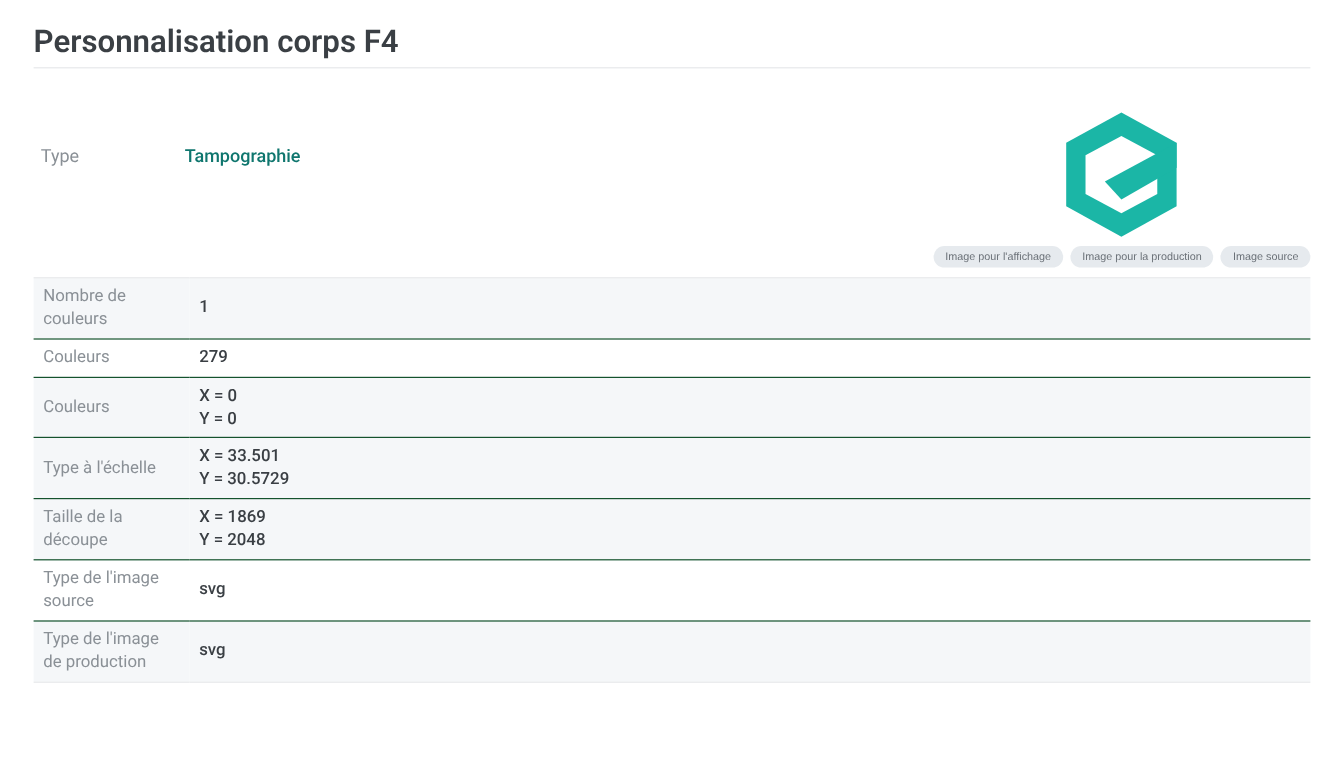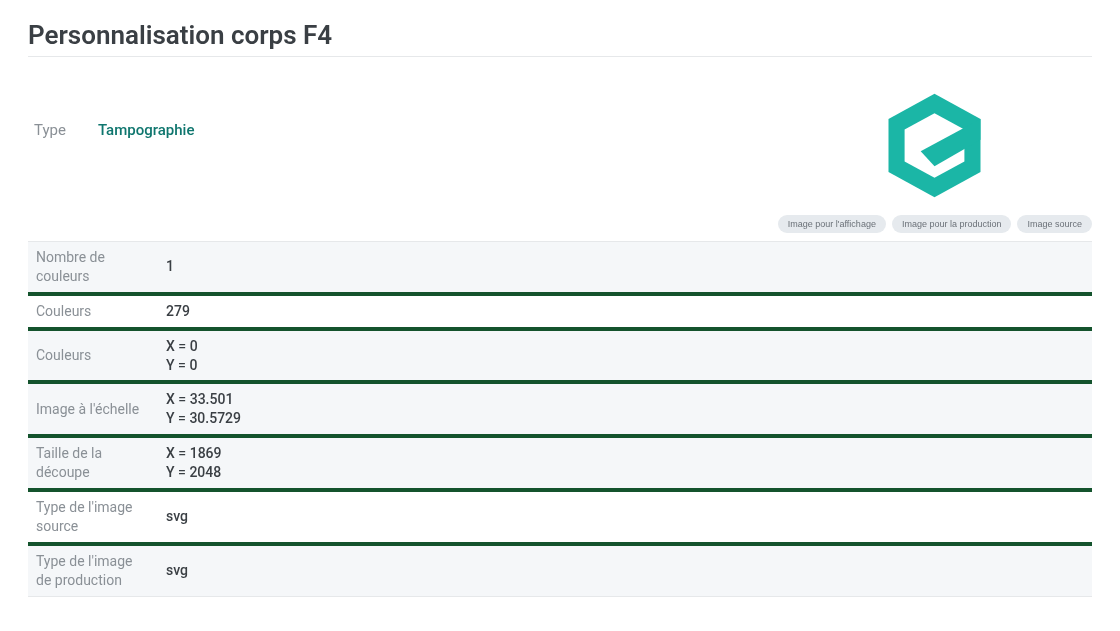--- a/index.html
+++ b/index.html
@@ -24,37 +24,37 @@
     }
     .top-section {
       display: flex;
       align-items: flex-start;
       justify-content: space-between;
       padding: 20px 0 8px 0;
     }
     .top-left {
       display: flex;
       align-items: center;
-      gap: 32px;
+      gap: 88px;
       padding: 36px 0 36px 6px;
     }
     .top-left-label {
       color: #8a9096;
       font-size: 15px;
     }
     .top-left-value {
       color: #0f766e;
       font-size: 15px;
       font-weight: 500;
     }
     .top-right {
       display: flex;
       flex-direction: column;
       align-items: center;
-      gap: 10px;
+      gap: 0;
     }
     .logo-wrap {
       width: 120px;
       height: 120px;
       display: flex;
       align-items: center;
       justify-content: center;
     }
     .pills {
       display: flex;
@@ -68,21 +68,21 @@
       border-radius: 10px;
       border: none;
       cursor: pointer;
       white-space: nowrap;
     }
     .props-table {
       width: 100%;
       border-collapse: collapse;
     }
     .props-table tr {
-      border-top: 4px solid #14532d;
+      border-top: 1px solid #14532d;
     }
     .props-table tr:first-child {
       border-top: 1px solid #e6e8ea;
     }
     .props-table tr:last-child {
       border-bottom: 1px solid #e6e8ea;
     }
     .props-table tr.shade {
       background: #f5f7f9;
     }
@@ -141,21 +141,21 @@
         <td class="value">279</td>
       </tr>
       <tr class="shade">
         <td class="label">Couleurs</td>
         <td class="value">
           <span class="subline">X = 0</span>
           <span class="subline">Y = 0</span>
         </td>
       </tr>
       <tr class="shade">
-        <td class="label">Image à l'échelle</td>
+        <td class="label">Type à l'échelle</td>
         <td class="value">
           <span class="subline">X = 33.501</span>
           <span class="subline">Y = 30.5729</span>
         </td>
       </tr>
       <tr class="shade">
         <td class="label">Taille de la découpe</td>
         <td class="value">
           <span class="subline">X = 1869</span>
           <span class="subline">Y = 2048</span>

